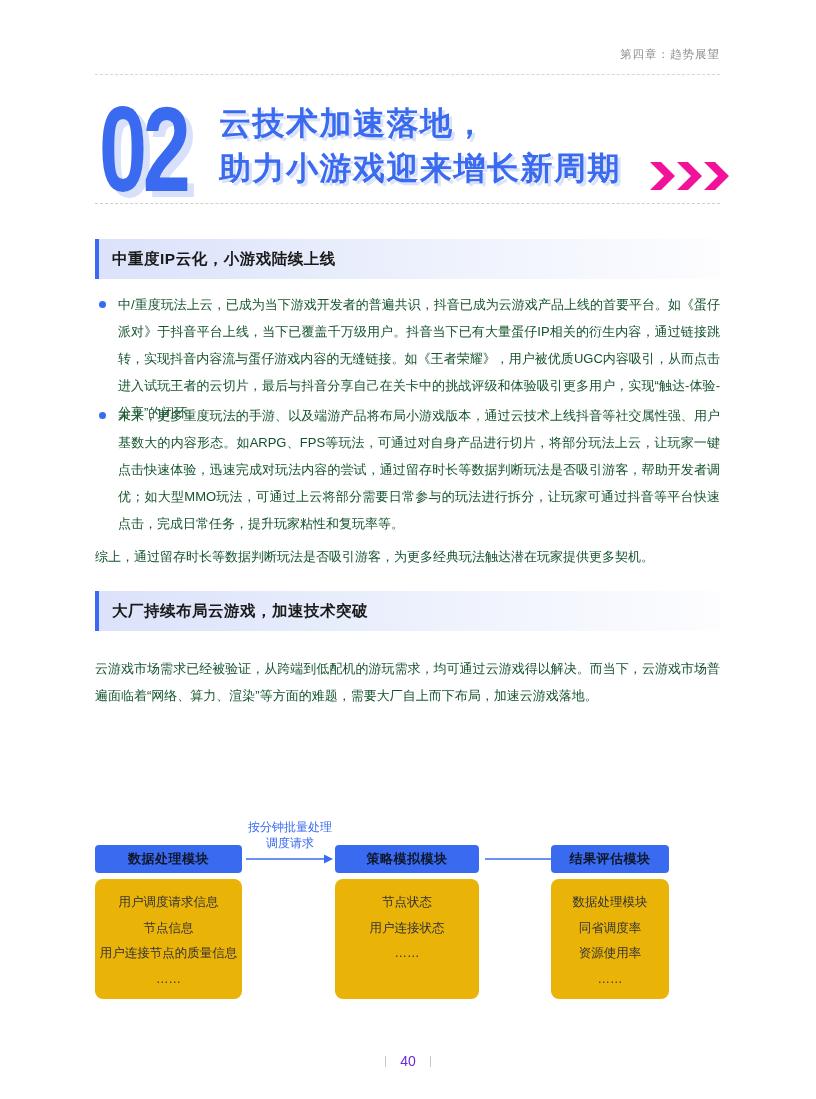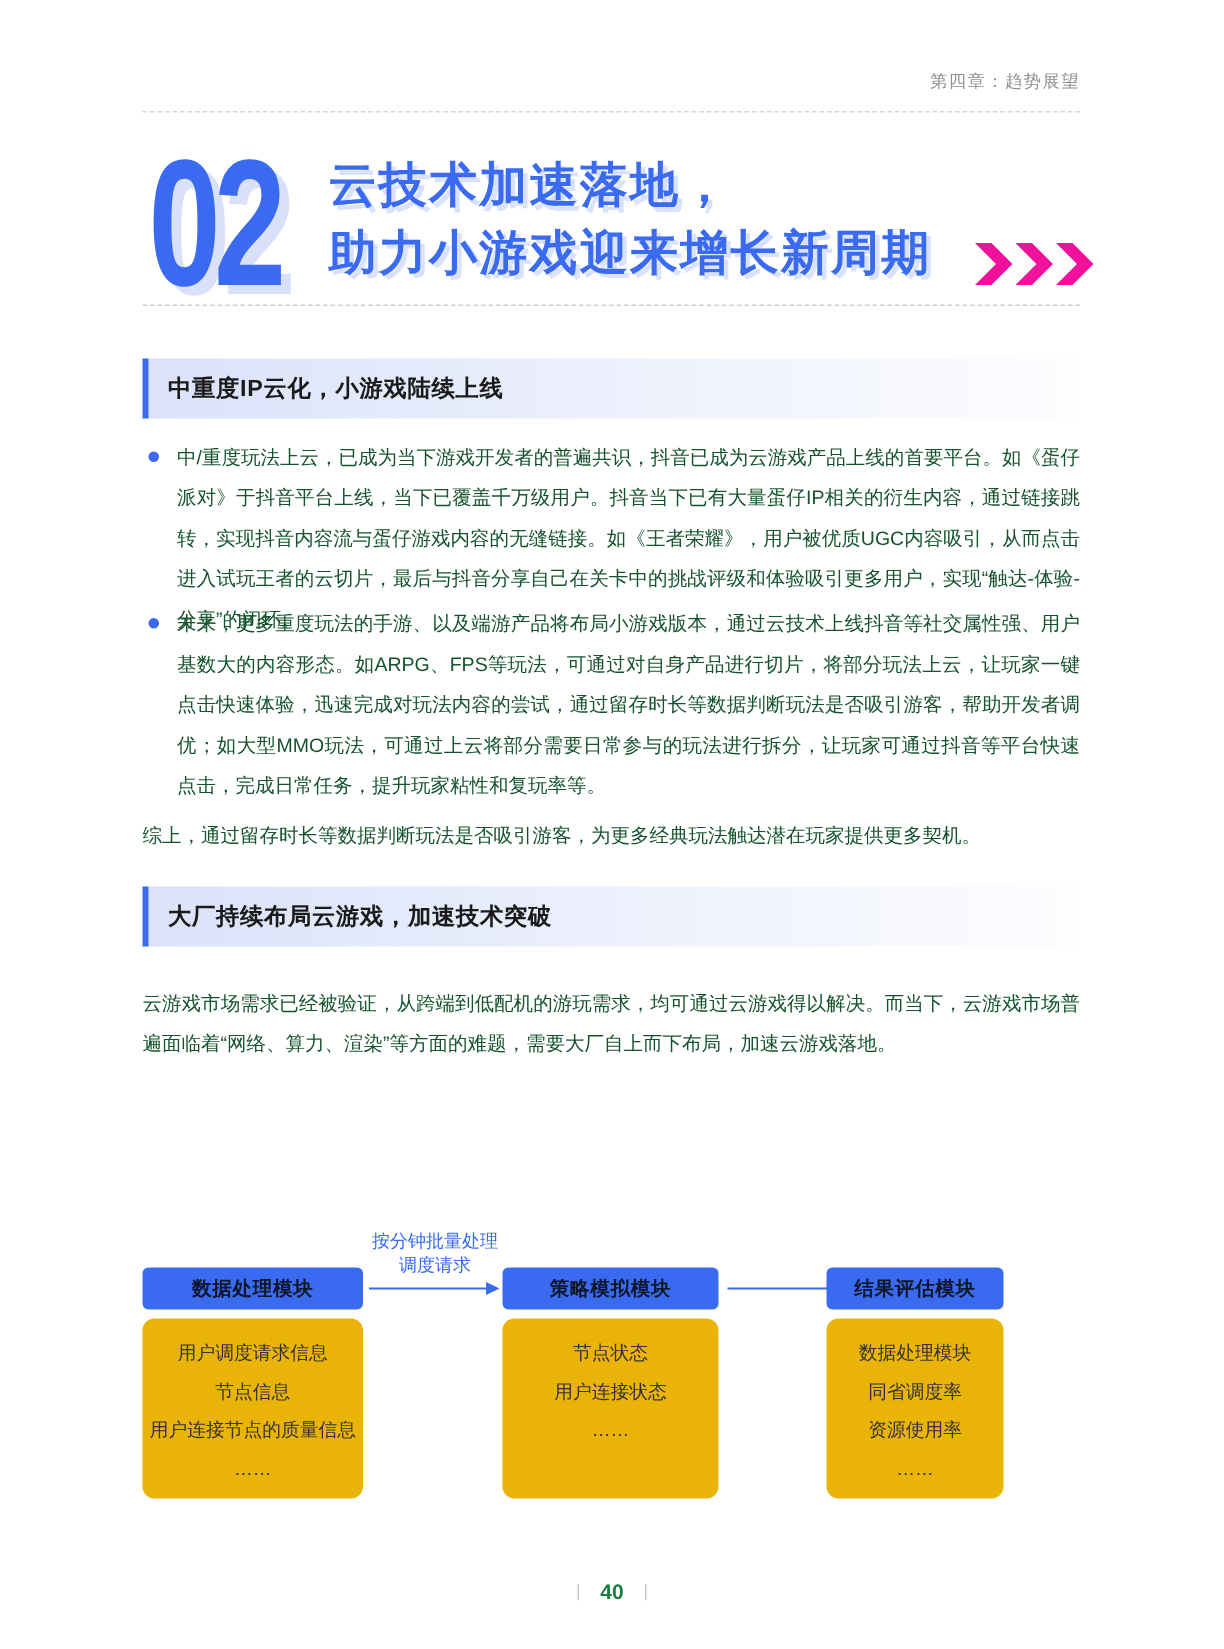--- a/index.html
+++ b/index.html
@@ -88,21 +88,21 @@
   .col1 { left: 0; width: 147px; }
   .col2 { left: 240px; width: 144px; }
   .col3 { left: 456px; width: 118px; text-align: center; }
   .arrows-svg { position: absolute; left: 0; top: 0; }
 
   .footer {
     position: absolute; left: 0; top: 1036px; width: 816px;
     display: flex; align-items: center; justify-content: center; gap: 14px;
   }
   .fbar { width: 1px; height: 11px; background: #c9c9c9; }
-  .fnum { font-size: 14px; font-weight: 700; color: #15803d; }
+  .fnum { font-size: 14px; font-weight: 400; color: #6d28d9; }
 </style>
 </head>
 <body>
 
 <div class="page">
 
   <div class="chapter-header">第四章：趋势展望</div>
   <div class="dash dash-top"></div>
 
   <div class="big-num">02</div>

